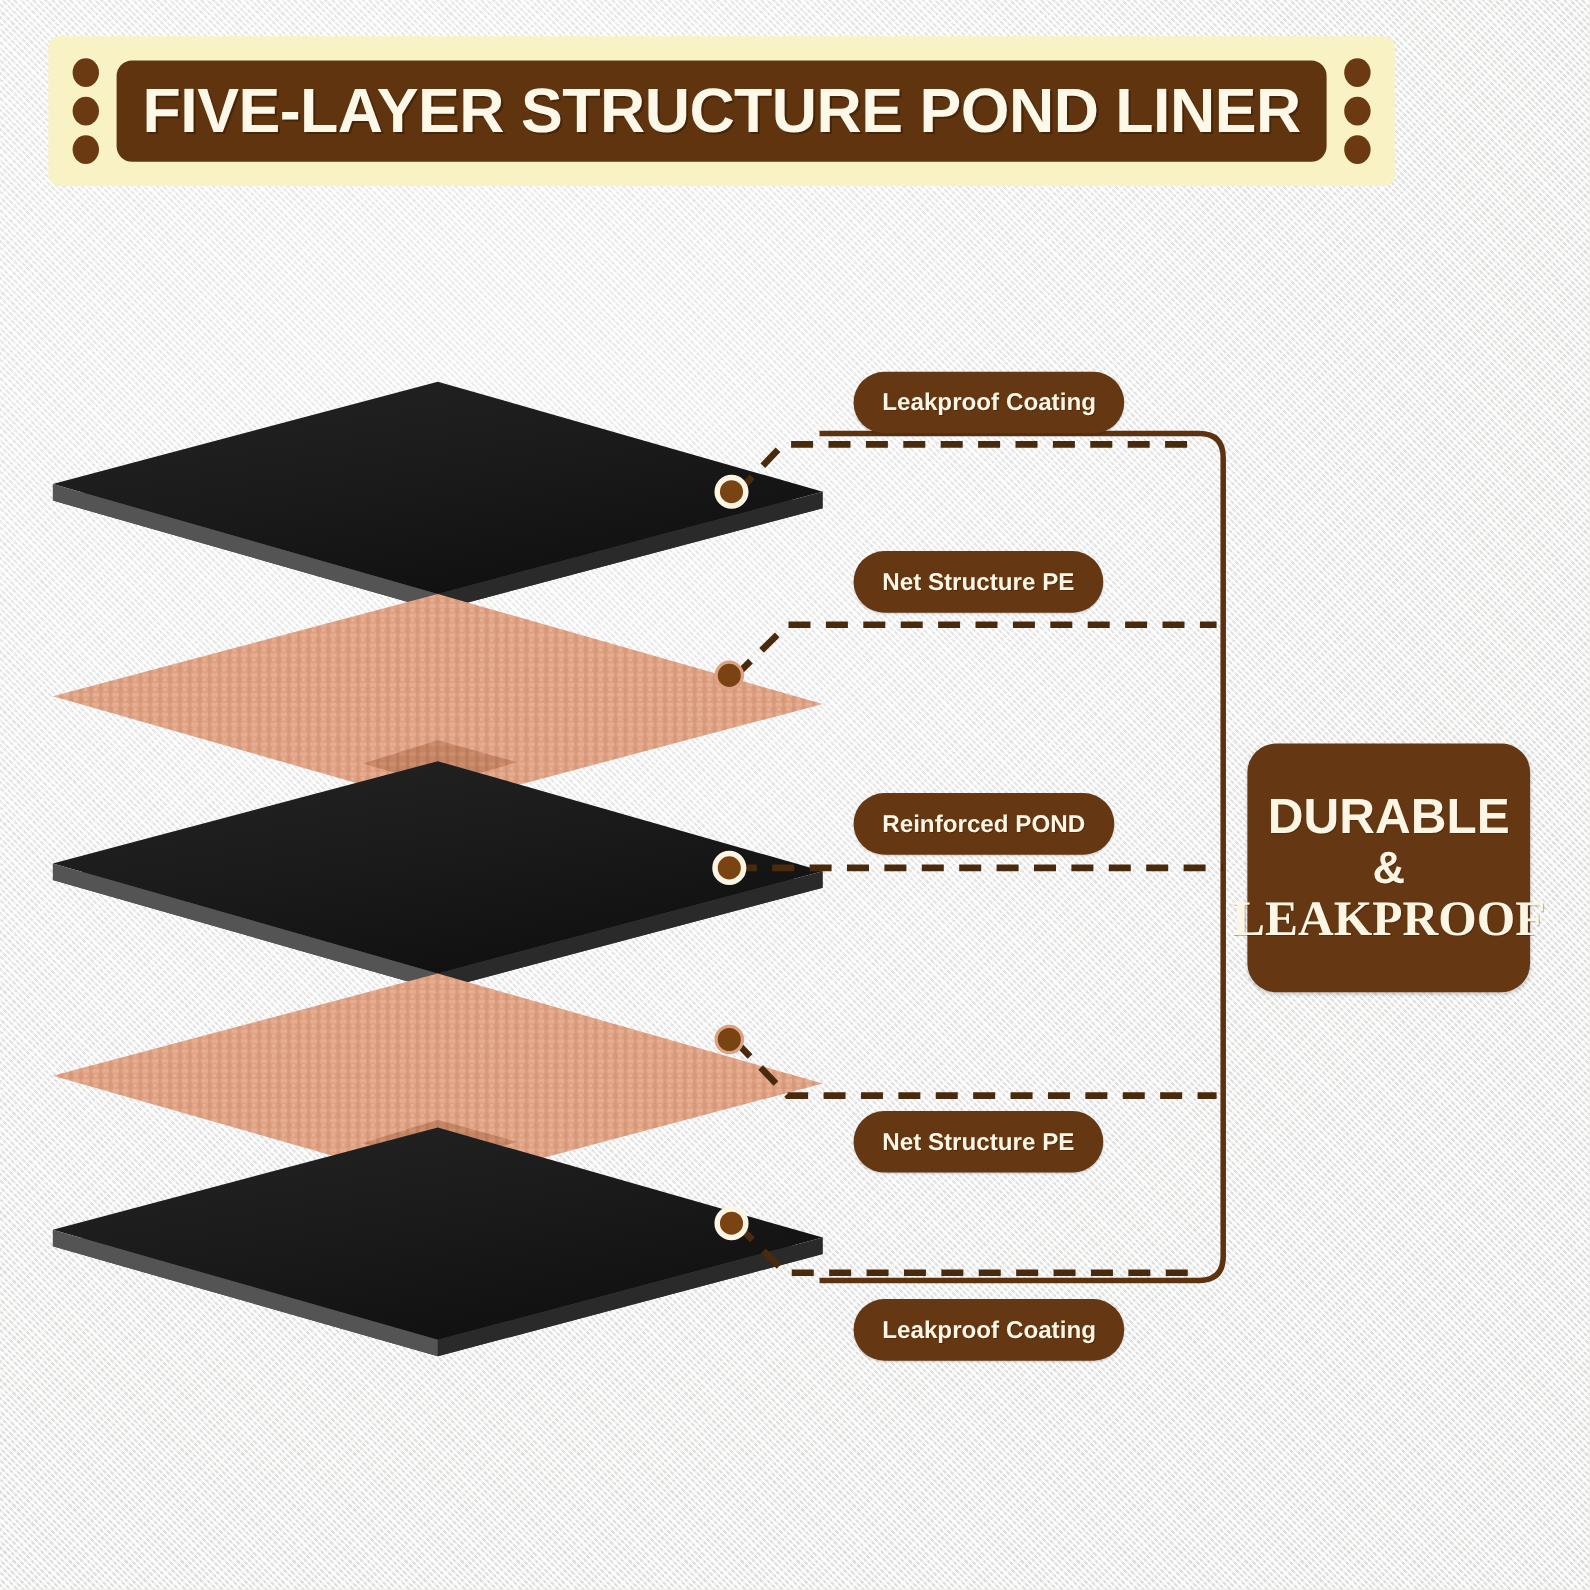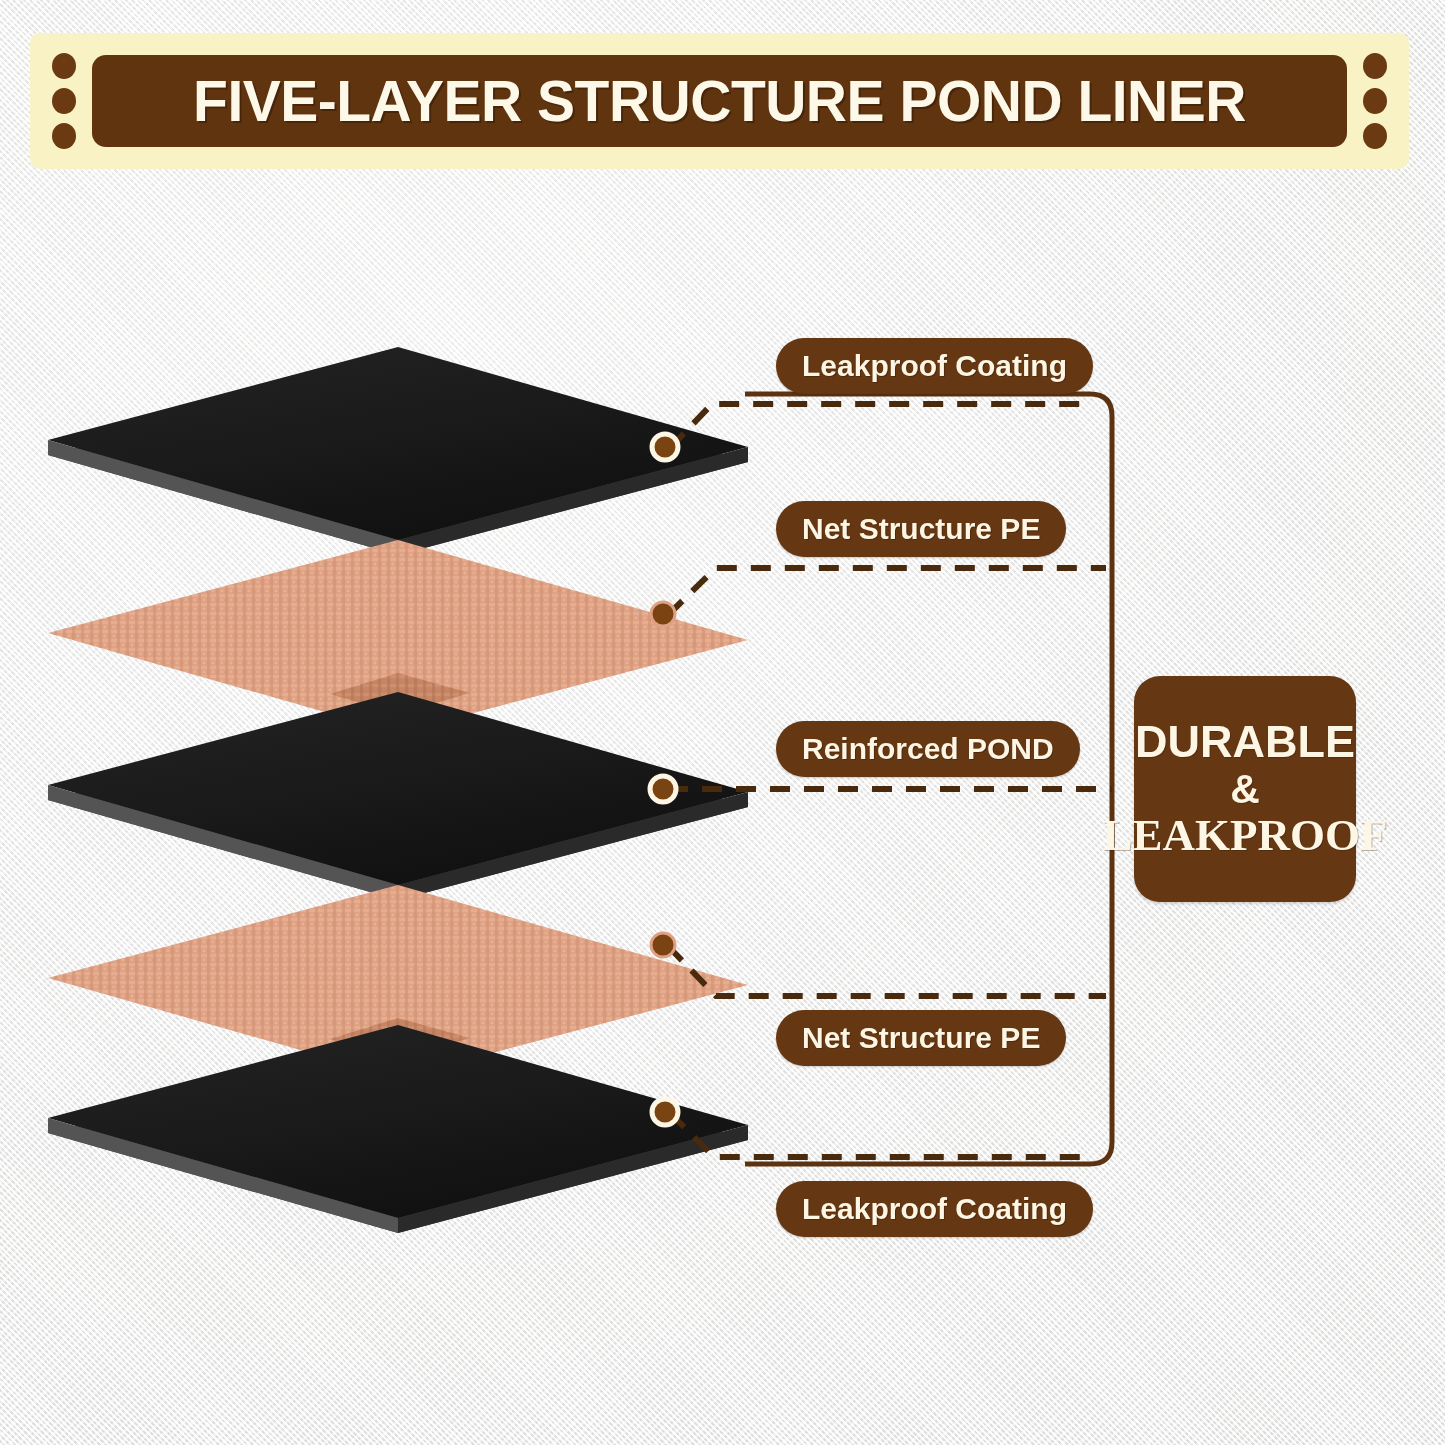--- a/index.html
+++ b/index.html
@@ -23,23 +23,23 @@
     background-image:
       repeating-linear-gradient(45deg, rgba(255,255,255,.85) 0 2px, rgba(205,205,205,.22) 2px 4px),
       repeating-linear-gradient(-45deg, rgba(255,255,255,.75) 0 3px, rgba(198,198,198,.18) 3px 6px),
       radial-gradient(circle at 30% 25%, #ffffff 0%, #ececeb 60%, #e6e6e5 100%);
     overflow: hidden;
   }
 
   
   #banner {
     position: absolute;
-    left: 30px;
+    left: 44px;
     top: 33px;
-    width: 1379px;
+    width: 1224px;
     height: 136px;
     background: #f9f2c4;
     border-radius: 10px;
     box-sizing: border-box;
   }
   #banner-inner {
     position: absolute;
     left: 62px;
     top: 22px;
     right: 62px;
@@ -91,32 +91,32 @@
     height: 56px;
     display: flex;
     align-items: center;
     justify-content: center;
     padding: 0 26px;
     box-sizing: border-box;
     box-shadow: 0 1px 2px rgba(0,0,0,.18);
   }
   .label-pill span {
     color: #fdf6e4;
-    font-size: 30px;
+    font-size: 22px;
     font-weight: bold;
     white-space: nowrap;
     text-shadow: 1px 1px 0 rgba(40,20,5,.35);
   }
 
   
   #callout {
     position: absolute;
     left: 1134px;
     top: 676px;
-    width: 222px;
+    width: 257px;
     height: 226px;
     background: #653712;
     border-radius: 26px;
     display: flex;
     flex-direction: column;
     align-items: center;
     justify-content: center;
     box-shadow: 0 2px 3px rgba(0,0,0,.15);
   }
   #callout div {

